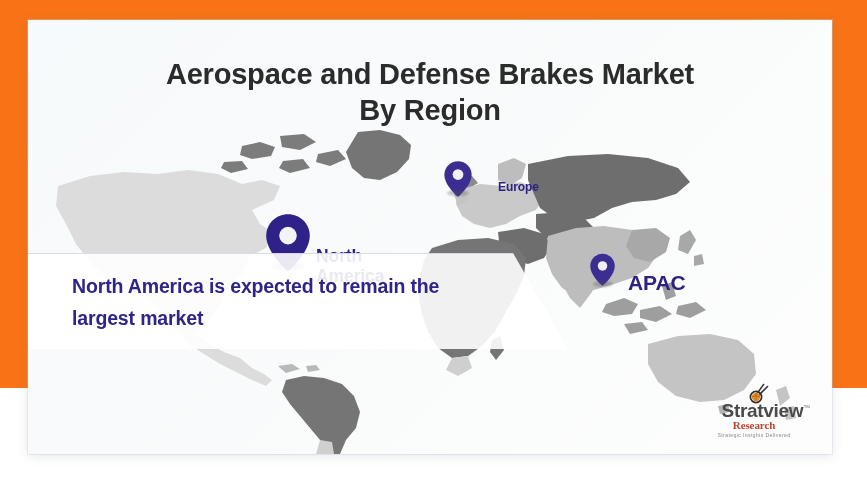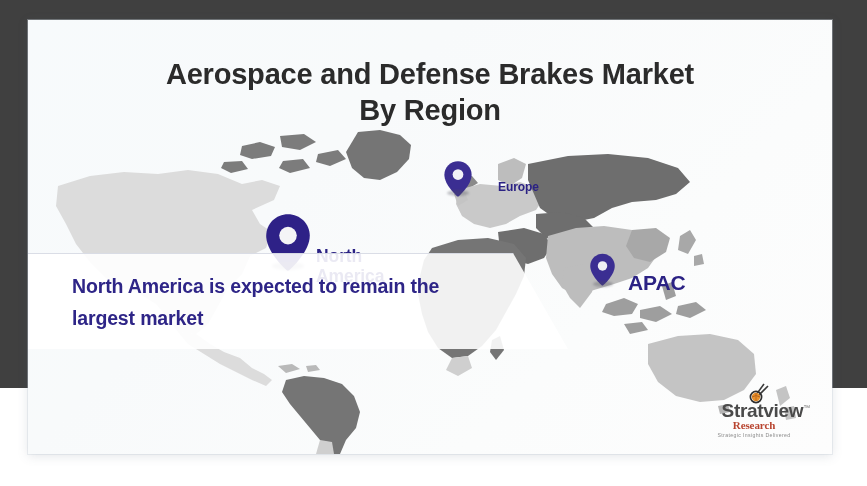--- a/index.html
+++ b/index.html
@@ -2,21 +2,21 @@
 <html><head>
 <meta charset="utf-8">
 <style>
   html,body{margin:0;padding:0;}
   body{
     width:867px;height:486px;
     background:#ffffff;
     font-family:"Liberation Sans", sans-serif;
     overflow:hidden;
   }
-  #stage{position:relative;width:867px;height:388px;background:#404040;}
+  #stage{position:relative;width:867px;height:388px;background:#f97316;}
 
   
   .panel{
     position:absolute;
     left:28px;top:20px;
     width:804px;height:434px;
     background:linear-gradient(135deg,#f7fafc 0%,#f8fafb 35%,#fbfcfc 70%,#fdfdfd 100%);
     box-shadow:0 2px 10px rgba(90,100,120,.17), 0 0 0 1px rgba(210,218,226,.35);
     overflow:hidden;
   }

